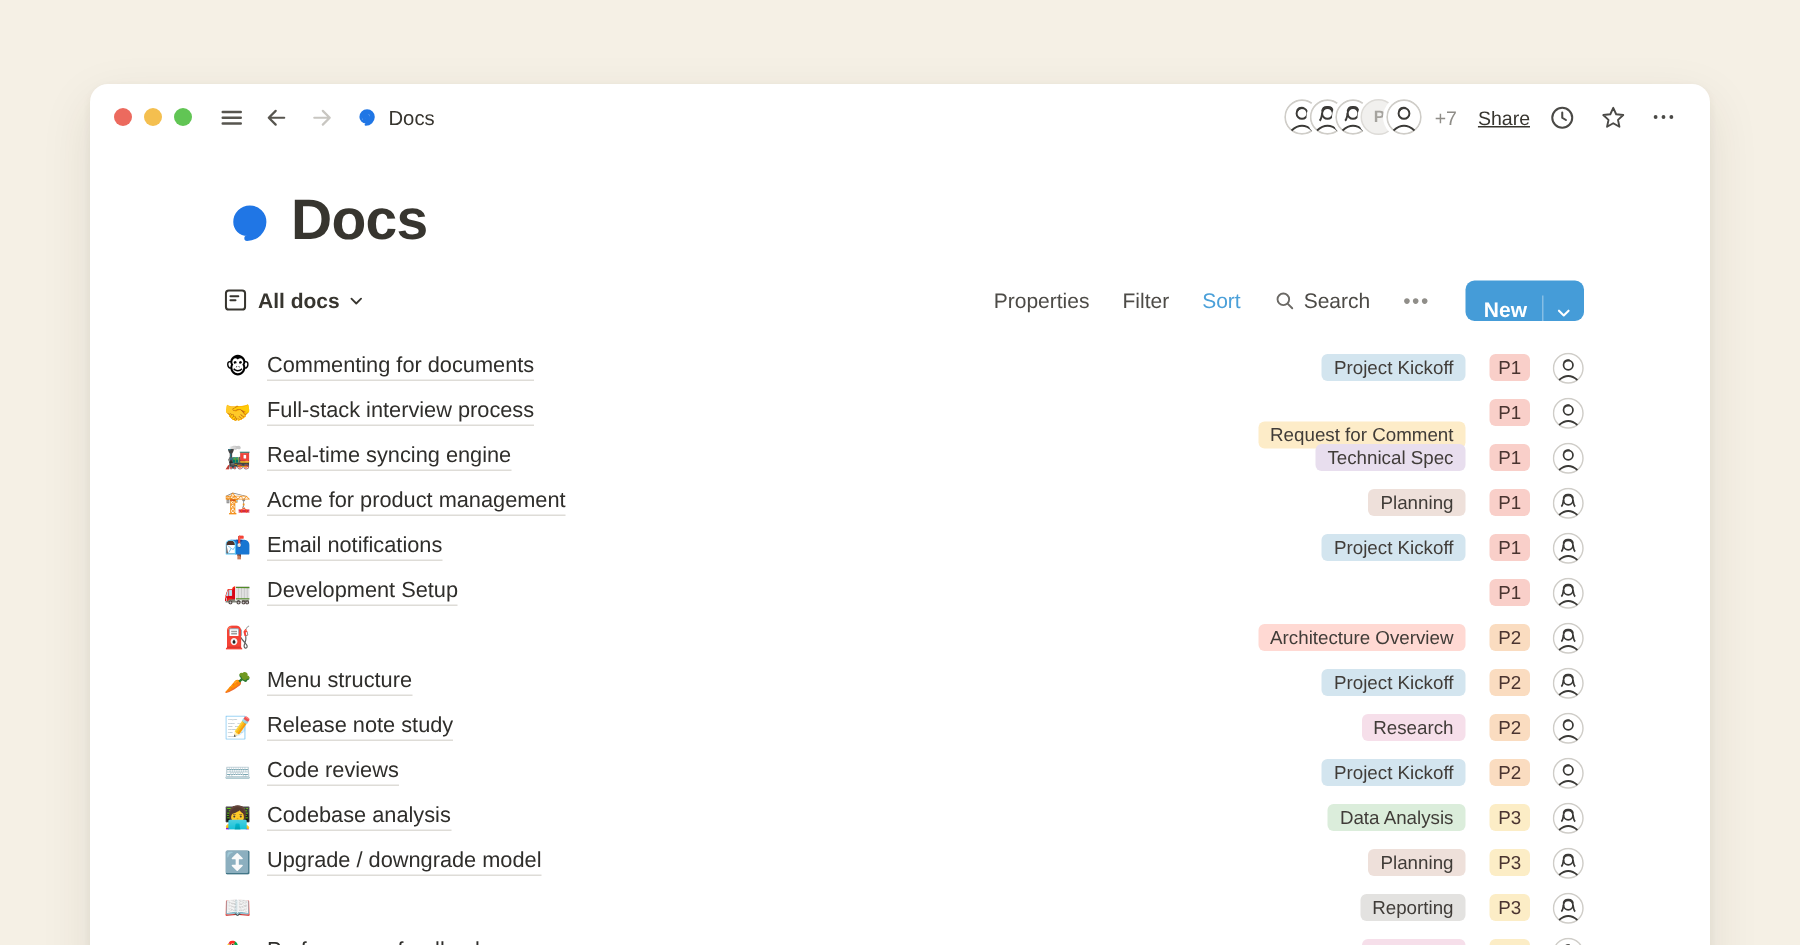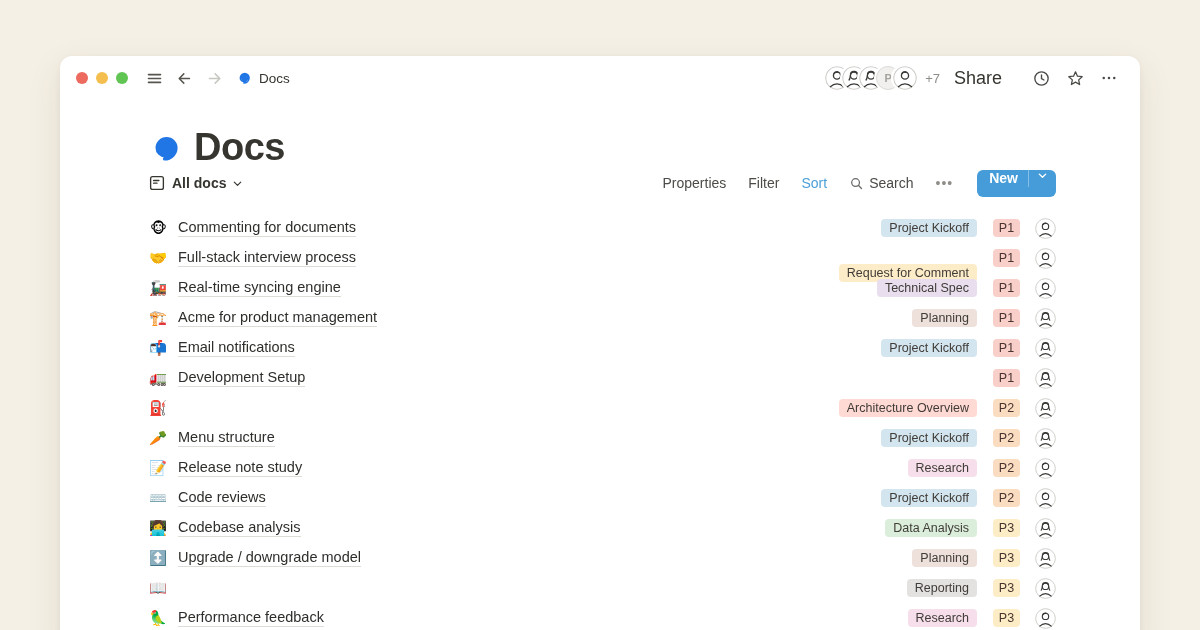--- a/index.html
+++ b/index.html
@@ -14,36 +14,36 @@
   .light.red{background:#EC6A5E}.light.yellow{background:#F4BF4F}.light.green{background:#61C554}
   .tb-btn{display:flex;align-items:center;justify-content:center;width:24px;height:24px;margin-right:6px;}
   .tb-title{display:flex;align-items:center;gap:7px;margin-left:4px;font-size:13.5px;color:#37352F;}
   .tb-right{margin-left:auto;display:flex;align-items:center;}
   .collab{display:flex;align-items:center;}
   .collab .av{width:24px;height:24px;border-radius:50%;background:#fff;box-shadow:0 0 0 2px #fff;margin-left:-7px;overflow:hidden;}
   .collab .av:first-child{margin-left:0}
   .collab .av.letter{background:#F1F0EE;color:#A5A39E;font-size:11px;font-weight:600;
     display:flex;align-items:center;justify-content:center;border:1px solid #DDDBD7;box-sizing:border-box;}
   .overflow{font-size:13px;color:#8F8D88;margin:0 14px 0 8px;}
-  .share{font-size:18px;color:#37352F;margin-right:18px;cursor:pointer;}
+  .share{font-size:13px;color:#37352F;cursor:pointer;text-decoration:underline;}
   .tb-icon{display:flex;align-items:center;justify-content:center;width:26px;height:26px;margin-left:8px;}
   
   .content{padding:0 84px 0 88px;}
   .page-head{display:flex;align-items:center;gap:12px;margin-top:26px;}
   .page-head .big-icon{width:34px;height:34px;}
   .page-title{font-size:38px;font-weight:700;color:#37352F;letter-spacing:-.5px;}
   
-  .controls{display:flex;align-items:center;height:28px;}
+  .controls{display:flex;align-items:center;margin-top:17px;height:28px;}
   .view-switch{display:flex;align-items:center;gap:6px;cursor:pointer;}
   .view-label{font-size:14px;font-weight:700;color:#37352F;}
   .ctl-right{margin-left:auto;display:flex;align-items:center;gap:22px;}
   .ctl-item{font-size:14px;color:#4D4B47;cursor:pointer;display:flex;align-items:center;gap:5px;}
   .ctl-item.active{color:#4BA0D9;}
   .dots{color:#908E89;font-size:14px;letter-spacing:1px;cursor:pointer;}
-  .new-btn{display:flex;align-items:flex-start;background:#459CD8;border-radius:6px;height:27px;color:#fff;
+  .new-btn{display:flex;align-items:flex-end;background:#459CD8;border-radius:6px;height:27px;color:#fff;
     overflow:hidden;cursor:pointer;margin-left:2px;}
   .new-btn .label{font-size:14px;font-weight:700;padding:0 10px 0 12px;}
   .new-btn .divider{width:1px;height:17px;background:rgba(255,255,255,.35);}
   .new-btn .caret{padding:0 8px;display:flex;align-items:center;}
   
   .rows{margin-top:16px;}
   .row{display:flex;align-items:center;height:30px;}
   .row .emoji{width:21px;text-align:center;font-size:14.5px;margin-right:9px;flex:none;
     font-family:"DejaVu Sans",sans-serif;}
   .row .title{font-size:14.5px;font-weight:500;color:#2F2E2B;border-bottom:1px solid #DEDCD7;

